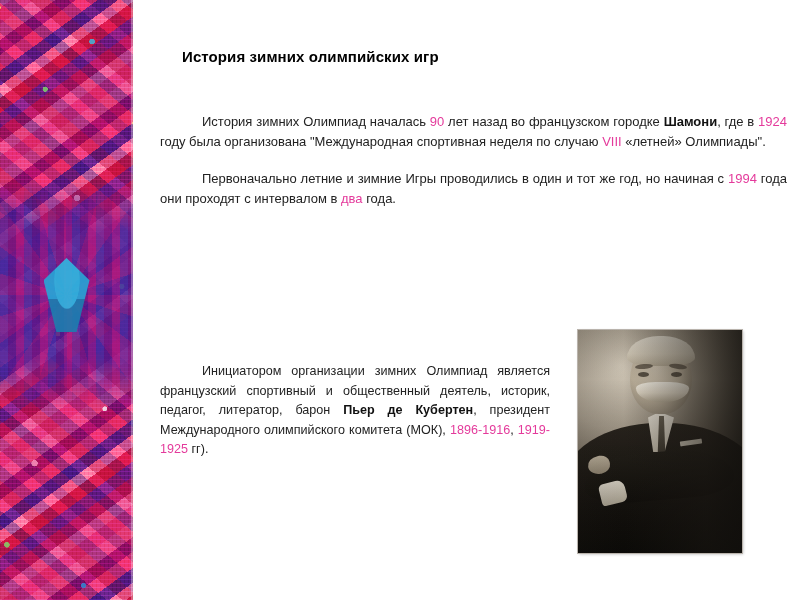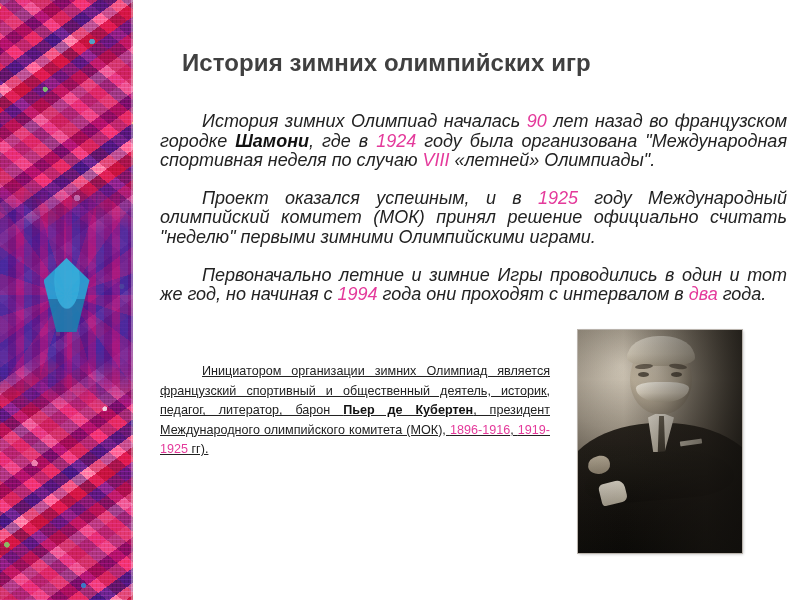--- a/index.html
+++ b/index.html
@@ -136,55 +136,54 @@
     width: 2px; height: 600px;
     background: rgba(255,255,255,.35);
   }
 
   
   .slide-title {
     position: absolute;
     left: 182px;
     top: 34px;
     width: 430px;
-    color: #404040;
-    font-size: 24px;
+    color: #000000;
+    font-size: 15px;
     line-height: 25px;
     letter-spacing: .1px;
   }
 
   
   .body-col {
     position: absolute;
     left: 160px;
     top: 112px;
     width: 627px;
     color: #222222;
-    font-size: 18px;
+    font-size: 13px;
     line-height: 19.6px;
     text-align: justify;
-    font-style: italic;
   }
   .para {
     margin: 0 0 18px 0;
     text-indent: 42px;
   }
   .para:last-child { margin-bottom: 12px; }
 
   .lower-col {
     position: absolute;
     left: 160px;
     top: 362px;
     width: 390px;
     color: #222222;
     font-size: 12.6px;
     line-height: 19.6px;
     text-align: justify;
   }
-  .lower-col .para { text-indent: 42px; margin-bottom: 7px; text-decoration: underline; }
+  .lower-col .para { text-indent: 42px; margin-bottom: 7px; }
 
   .accent { color: #e43a9b; }
   .bold   { font-weight: bold; color: #111111; }
 
   
   .portrait {
     position: absolute;
     left: 578px;
     top: 330px;
     width: 164px;
@@ -320,21 +319,20 @@
     <div class="deco-l6"></div>
     <div class="deco-edge"></div>
   </div>
 
   <h1 class="slide-title">История зимних олимпийских игр</h1>
 
   <div class="body-col">
 
     <p class="para"><span>История зимних Олимпиад началась </span><span class="accent">90</span><span> лет назад во французском городке </span><span class="bold">Шамони</span><span>, где в </span><span class="accent">1924</span><span> году была организована "Международная спортивная неделя по случаю </span><span class="accent">VIII</span><span> «летней» Олимпиады".</span></p>
 
-    <p class="para"><span>Проект оказался успешным, и в </span><span class="accent">1925</span><span> году Международный олимпийский комитет (МОК) принял решение официально считать "неделю" первыми зимними Олимпийскими играми.</span></p>
 
     <p class="para"><span>Первоначально летние и зимние Игры проводились в один и тот же год, но начиная с </span><span class="accent">1994</span><span> года они проходят с интервалом в </span><span class="accent">два</span><span> года.</span></p>
 
   </div>
 
   <div class="lower-col">
     <p class="para"><span>Инициатором организации зимних Олимпиад является французский спортивный и общественный деятель, историк, педагог, литератор, барон </span><span class="bold">Пьер де Кубертен</span><span>, президент Международного олимпийского комитета  (МОК), </span><span class="accent">1896-1916</span><span>, </span><span class="accent">1919-1925</span><span> гг).</span></p>
   </div>
 
   <div class="portrait">

